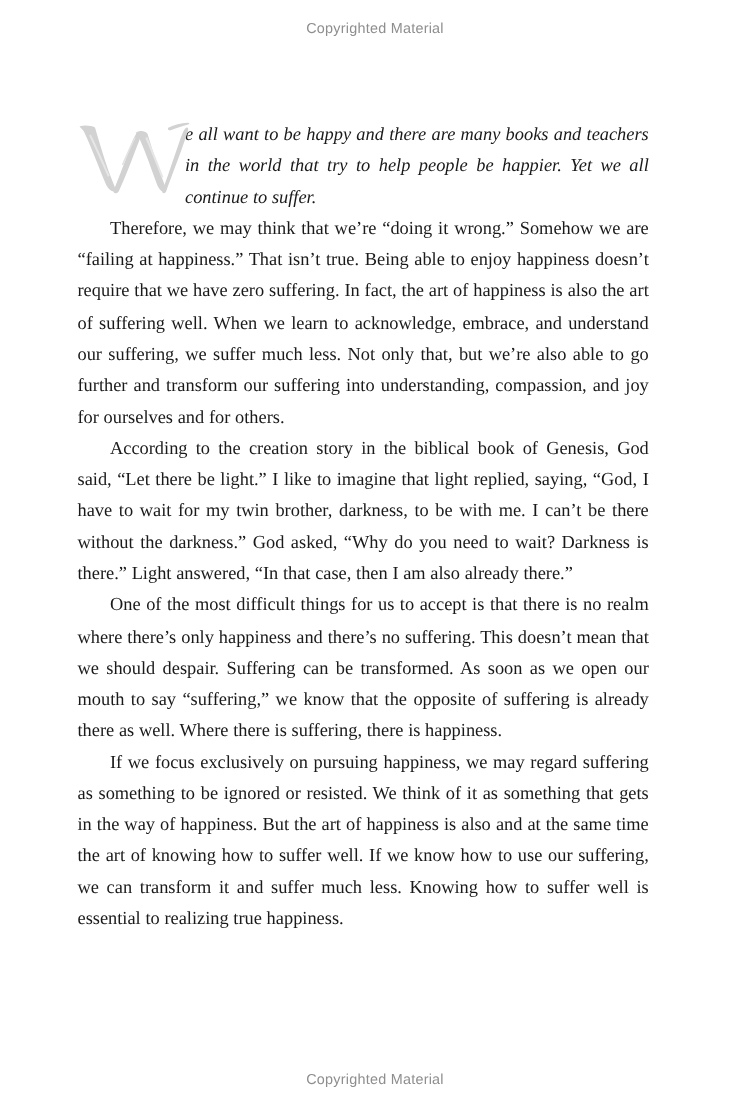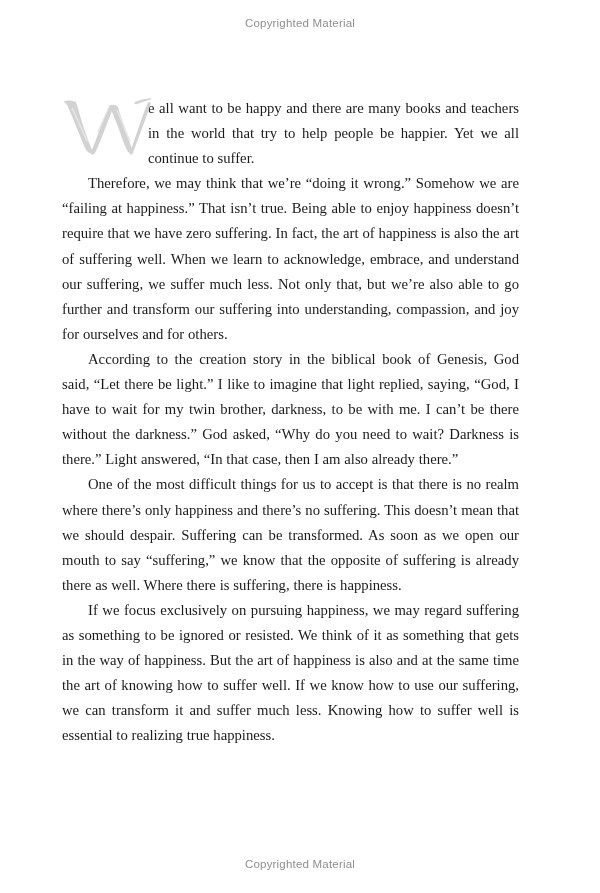--- a/index.html
+++ b/index.html
@@ -76,20 +76,21 @@
     left: -2px;
     top: -2px;
     width: 92px;
     height: 62px;
     display: block;
   }
 
   
   .par-first-inner {
     display: block;
+    font-style: italic;
   }
 </style>
 </head>
 <body>
 
 <div class="page">
 
   <div class="watermark watermark-top">Copyrighted Material</div>
 
   <div class="textcolumn">

